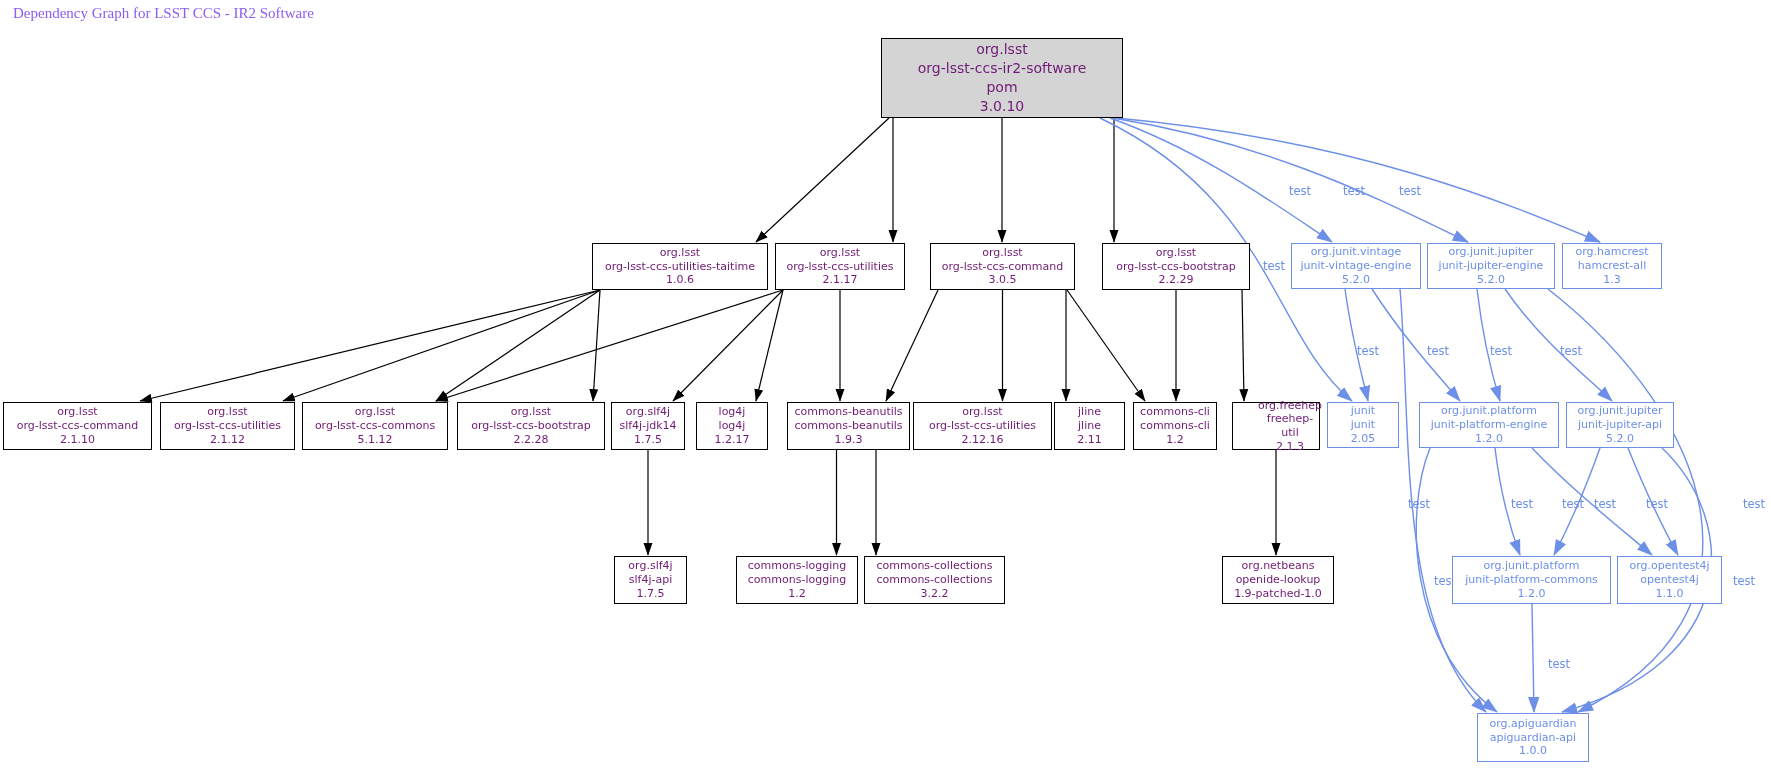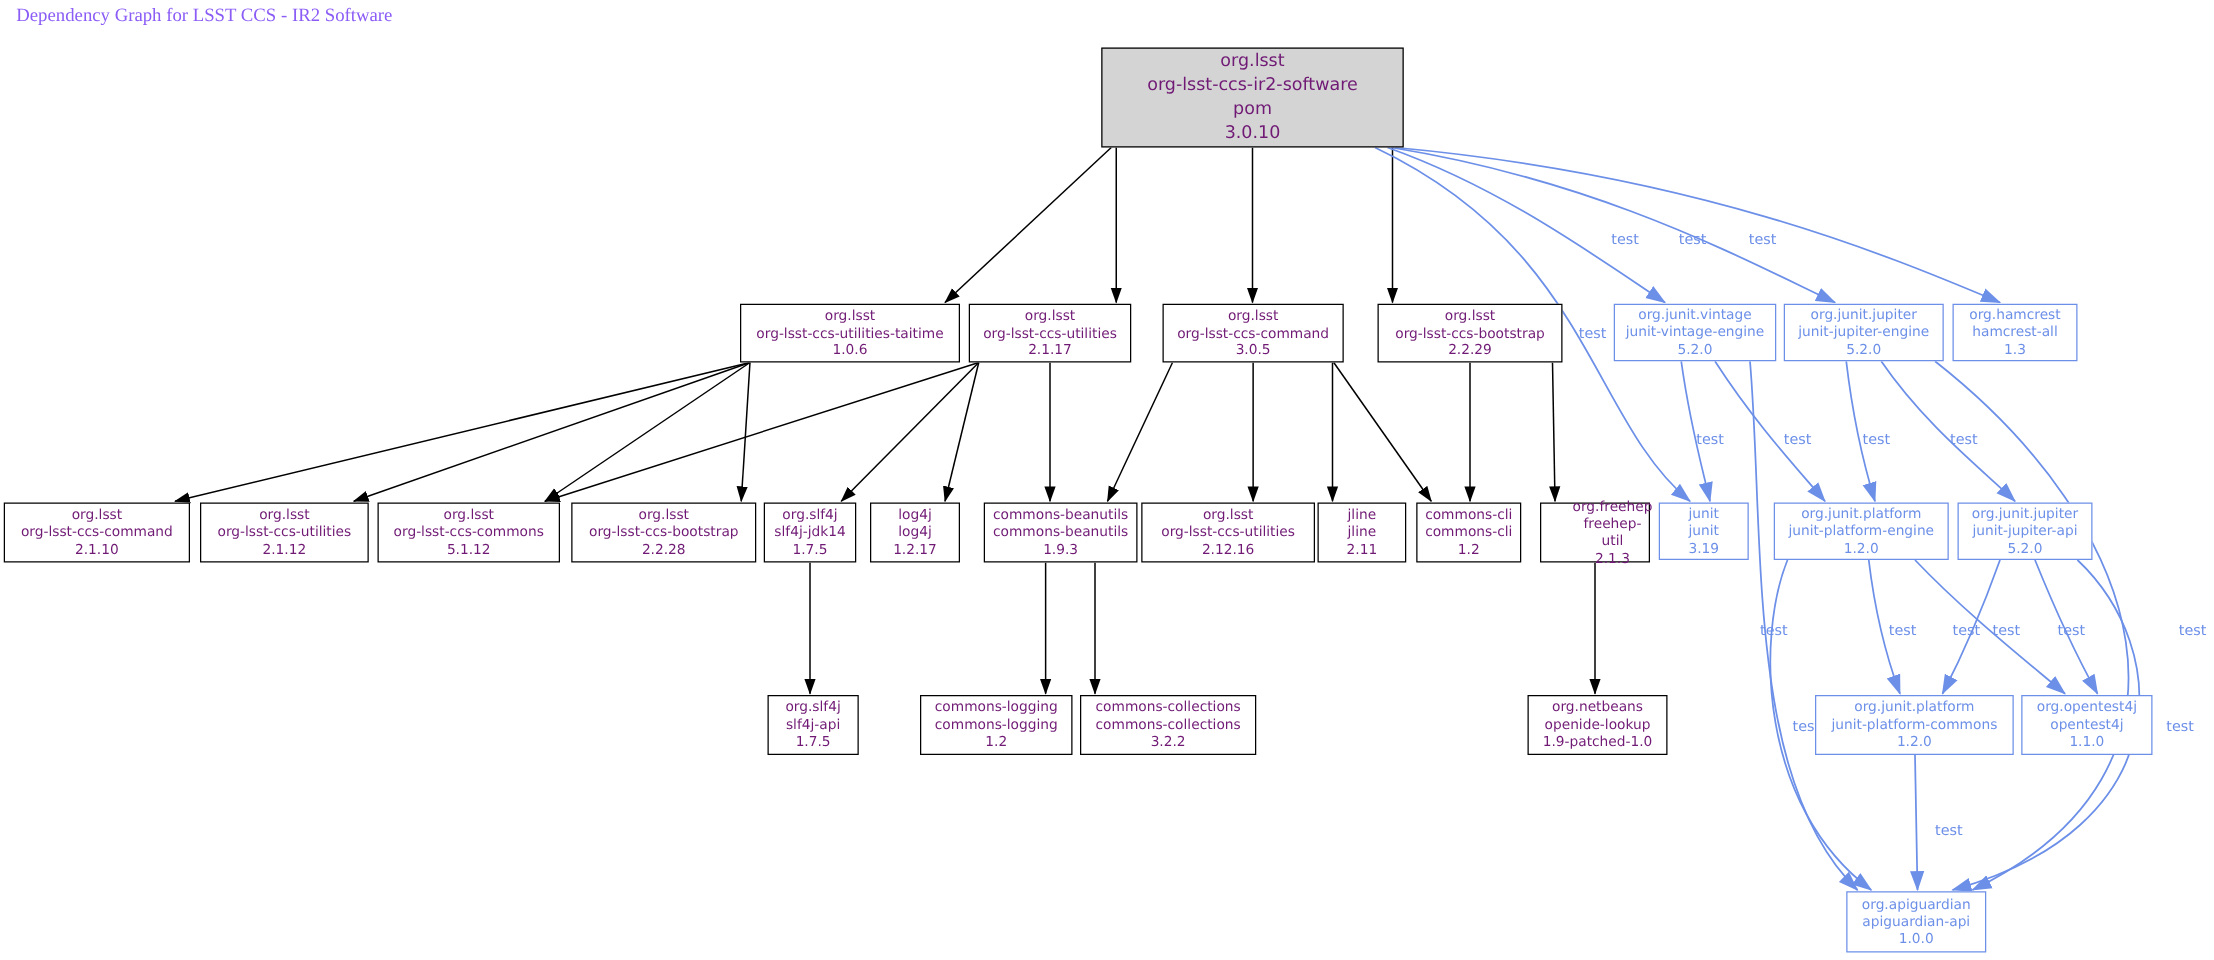--- a/index.html
+++ b/index.html
@@ -183,21 +183,21 @@
         <div>1.2</div>
       </div>
       <div class="node " style="left: 1232px; top: 402px; width: 88px; height: 48px; padding-left: 28px;">
         <div>org.freehep</div>
         <div>freehep-util</div>
         <div>2.1.3</div>
       </div>
       <div class="node blue" style="left: 1327px; top: 402px; width: 72px; height: 46px;">
         <div>junit</div>
         <div>junit</div>
-        <div>3.19</div>
+        <div>2.05</div>
       </div>
       <div class="node blue" style="left: 1419px; top: 402px; width: 140px; height: 46px;">
         <div>org.junit.platform</div>
         <div>junit-platform-engine</div>
         <div>1.2.0</div>
       </div>
       <div class="node blue" style="left: 1566px; top: 402px; width: 108px; height: 46px;">
         <div>org.junit.jupiter</div>
         <div>junit-jupiter-api</div>
         <div>5.2.0</div>

